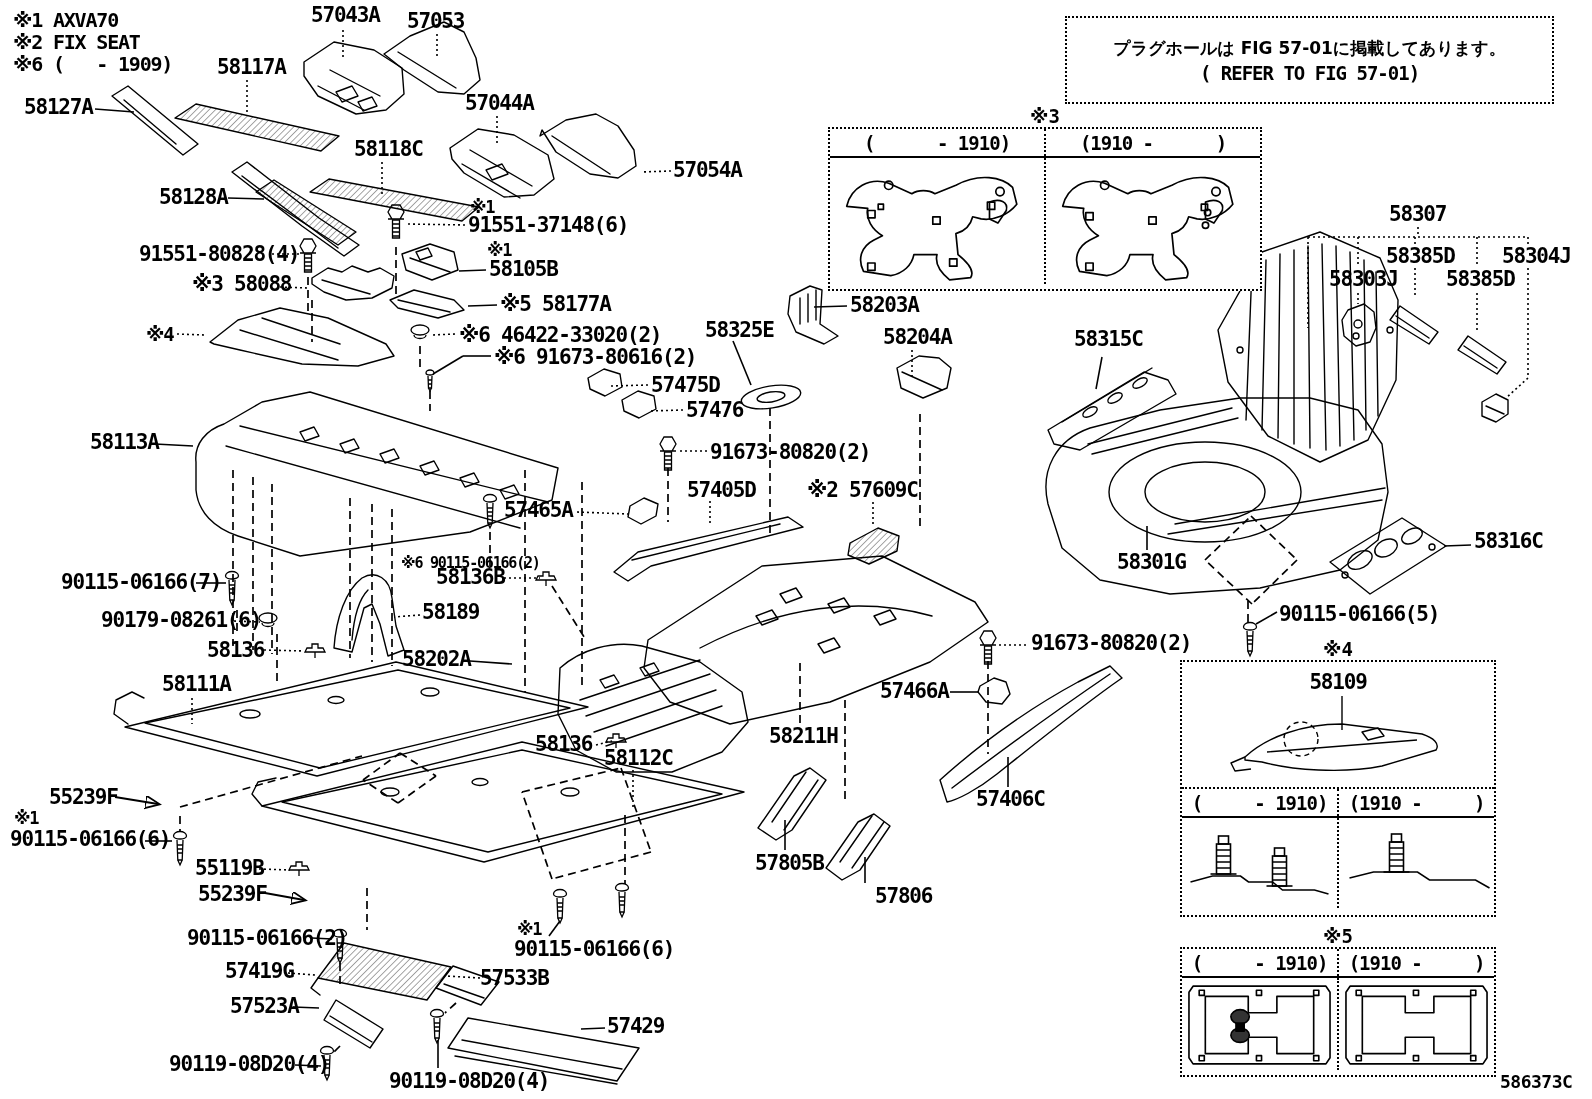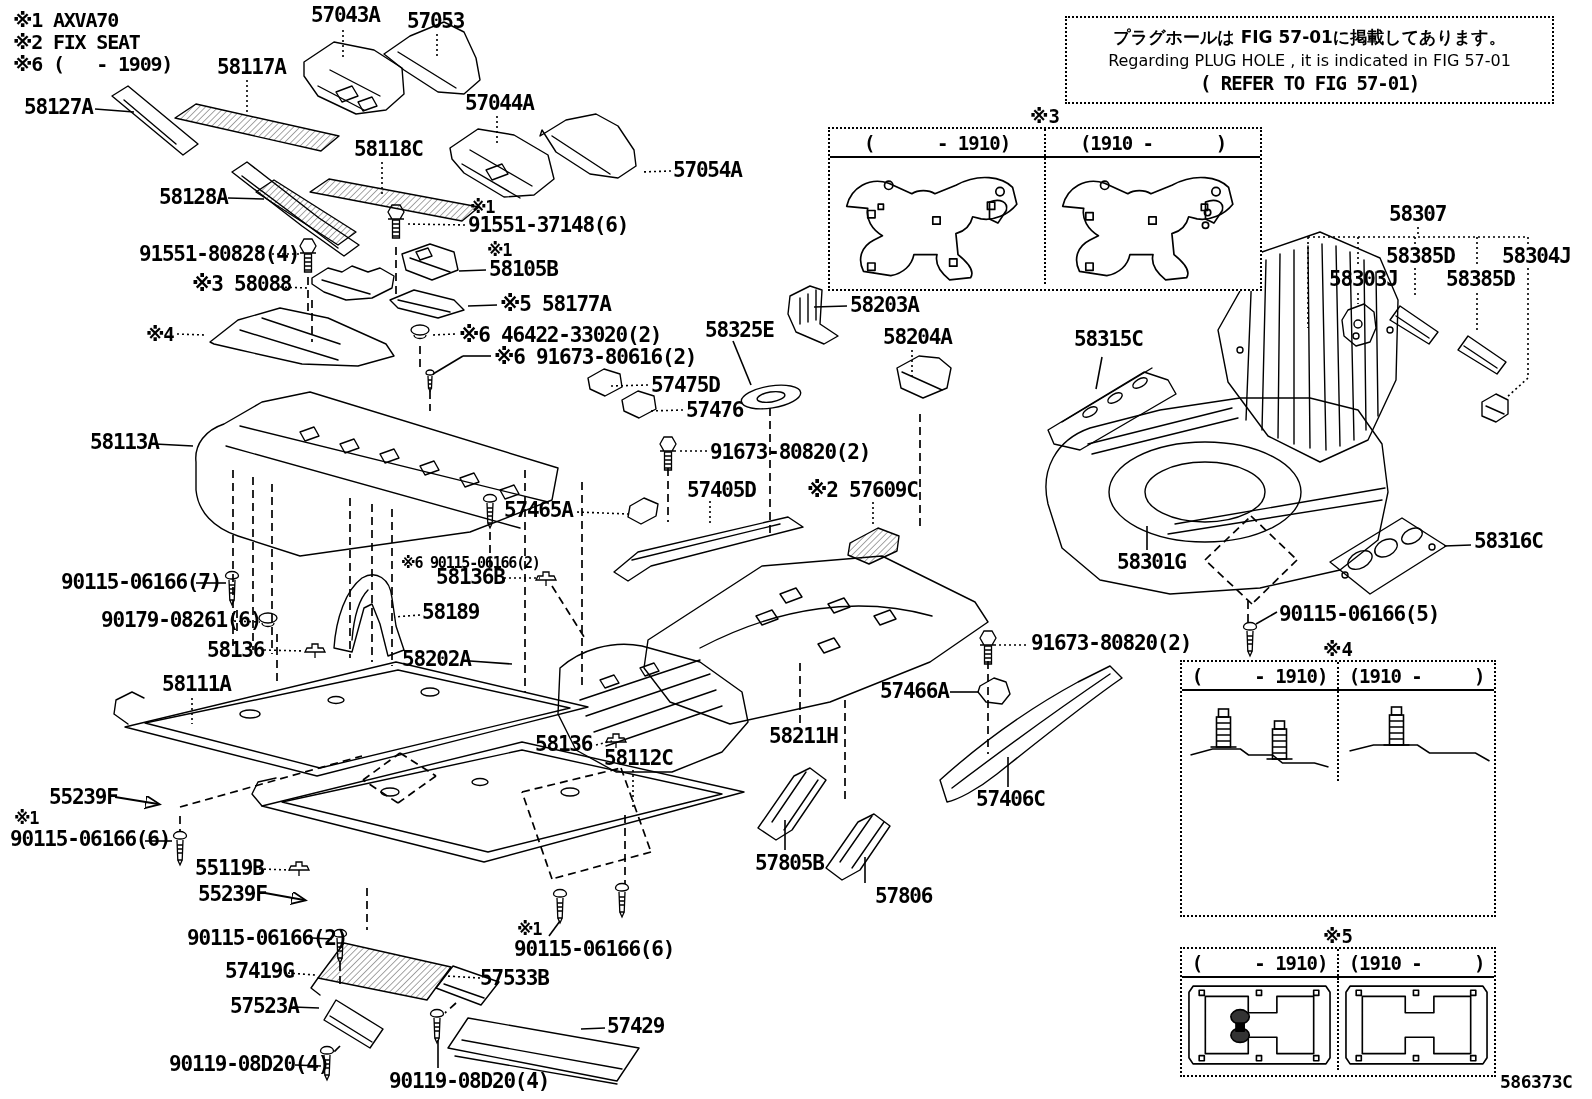--- a/index.html
+++ b/index.html
@@ -498,21 +498,20 @@
       <div class="lbl" style="left: 1329px; top: 269px; font-size: 21px;">58303J</div>
       <div class="lbl" style="left: 1446px; top: 269px; font-size: 21px;">58385D</div>
       <div class="lbl" style="left: 1074px; top: 329px; font-size: 21px;">58315C</div>
       <div class="lbl" style="left: 1117px; top: 552px; font-size: 21px;">58301G</div>
       <div class="lbl" style="left: 1474px; top: 531px; font-size: 21px;">58316C</div>
       <div class="lbl" style="left: 1279px; top: 604px; font-size: 21px;">90115-06166(5)</div>
     </div>
 
   <div class="note">
     <div class="jp">プラグホールは FIG 57-01に掲載してあります。</div>
-    <div class="en">Regarding  PLUG  HOLE , it is indicated in FIG  57-01</div>
     <div class="ref">( REFER TO FIG 57-01)</div>
   </div>
 
   <div class="inset" id="box3" style="left:828px;top:127px;width:430px;height:160px">
     <div class="inset-marker">※3</div>
     <div class="ihead">
       <div class="icell">(      - 1910)</div>
       <div class="icell">(1910 -      )</div>
     </div>
     <div class="ibody" style="height:126px">
@@ -546,20 +545,33 @@
               <circle cx="150" cy="64" r="3"></circle>
             <path d="M150,42 C160,38 168,42 166,50 L158,62 150,58 Z"></path>
           </g>
         </svg>
       </div>
     </div>
   </div>
 
   <div class="inset" id="box4" style="left:1180px;top:660px;width:312px;height:253px">
     <div class="inset-marker">※4</div>
+    <div class="itop" style="height:125px">
+      <div class="part-title">58109</div>
+      <svg width="312" height="125" viewBox="0 0 312 125">
+        <g fill="none" stroke="#000" stroke-width="1.4" stroke-linejoin="round">
+          <path d="M160,34 V68"></path>
+          <path d="M63,95 C85,75 120,62 160,62 L240,72 C252,76 258,82 254,88 L200,104 C160,112 110,108 80,100 L63,98 Z"></path>
+          <path d="M85,90 L235,78"></path>
+          <path d="M63,95 l-14,6 4,8 16,-2"></path>
+          <circle cx="119" cy="77" r="17" stroke-dasharray="5,4"></circle>
+          <path d="M180,70 l16,-4 6,8 -16,4 z"></path>
+        </g>
+      </svg>
+    </div>
     <div class="ihead" style="border-top:none">
       <div class="icell">(     - 1910)</div>
       <div class="icell">(1910 -     )</div>
     </div>
     <div class="ibody" style="height:90px">
       <div class="bcell">
         <svg width="100%" height="100%" viewBox="0 0 154 90">
           <g fill="none" stroke="#000" stroke-width="1.6">
             <path d="M8,64 l22,-6 h28 l8,6 h24 l10,8 h32 l14,4"></path>
             <g>

